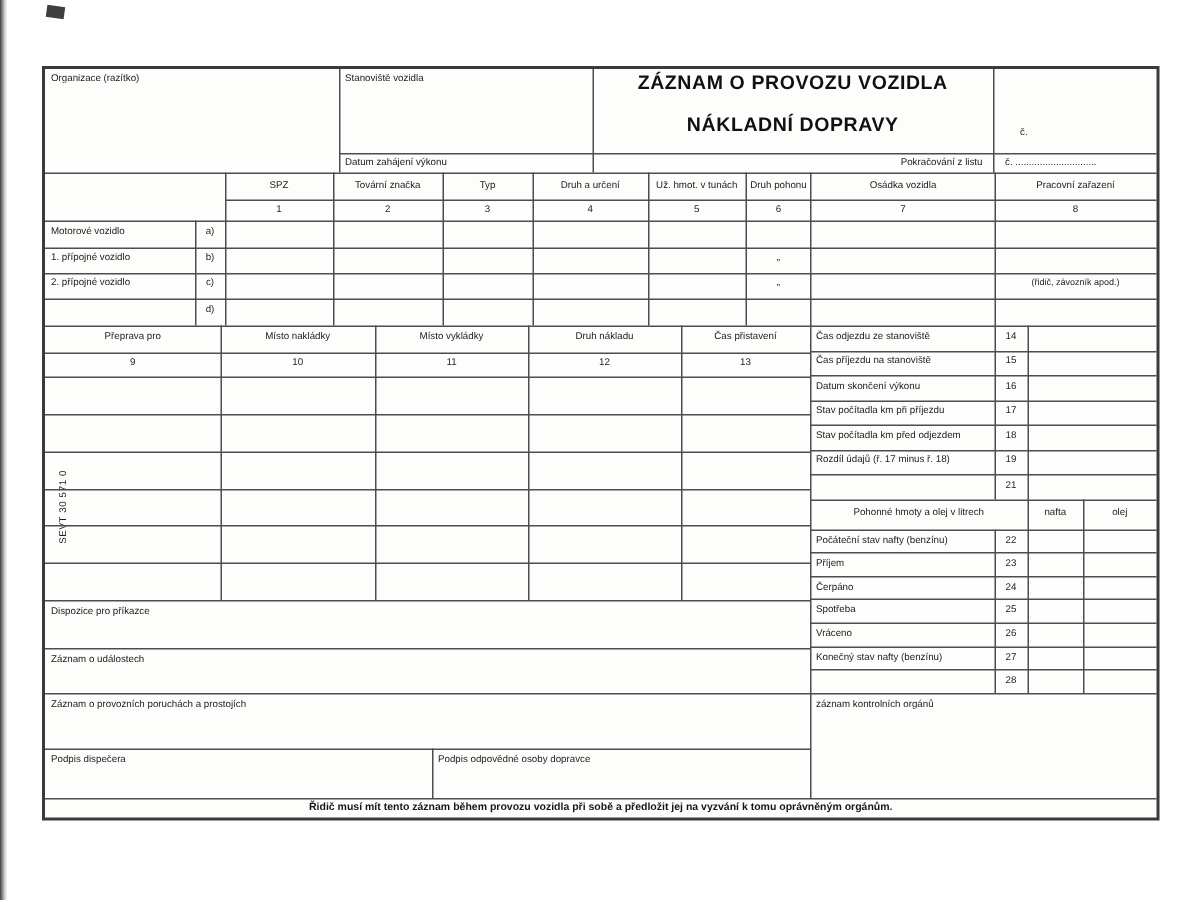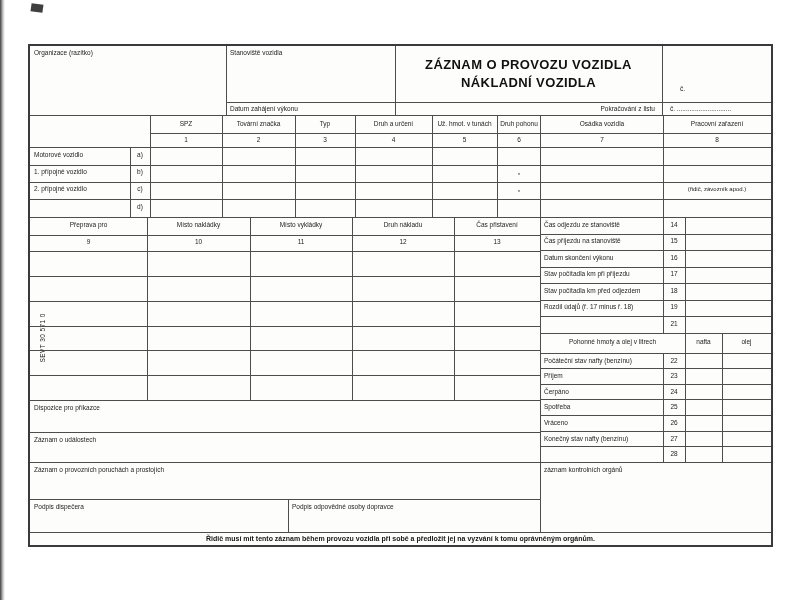--- a/index.html
+++ b/index.html
@@ -25,22 +25,22 @@
 <body>
 
 <div class="scan-edge"></div>
 <div class="scan-mark"></div>
 
 <div class="form">
   <div class="side-code t">SEVT 30 571 0</div>
 
   <div class="t" style="left:4px;top:3px;">Organizace (razítko)</div>
   <div class="t" style="left:200px;top:3px;">Stanoviště vozidla</div>
-  <div class="title" style="top:11px;">ZÁZNAM O PROVOZU VOZIDLA</div>
-  <div class="title" style="top:29px;">NÁKLADNÍ VOZIDLA</div>
+  <div class="title" style="top:1px;">ZÁZNAM O PROVOZU VOZIDLA</div>
+  <div class="title" style="top:29px;">NÁKLADNÍ DOPRAVY</div>
   <div class="t" style="left:650px;top:39px;">č.</div>
   <div class="t" style="left:200px;top:59px;">Datum zahájení výkonu</div>
   <div class="t" style="left:365px;top:59px;width:260px;text-align:right;">Pokračování z listu</div>
   <div class="t" style="left:640px;top:59px;">č. ..............................</div>
 
   <div class="t c" style="left:120px;top:74px;width:72px;">SPZ</div>
   <div class="t c" style="left:192px;top:74px;width:73px;">Tovární značka</div>
   <div class="t c" style="left:265px;top:74px;width:60px;">Typ</div>
   <div class="t c" style="left:325px;top:74px;width:77px;">Druh a určení</div>
   <div class="t c" style="left:402px;top:74px;width:65px;">Už. hmot. v tunách</div>

